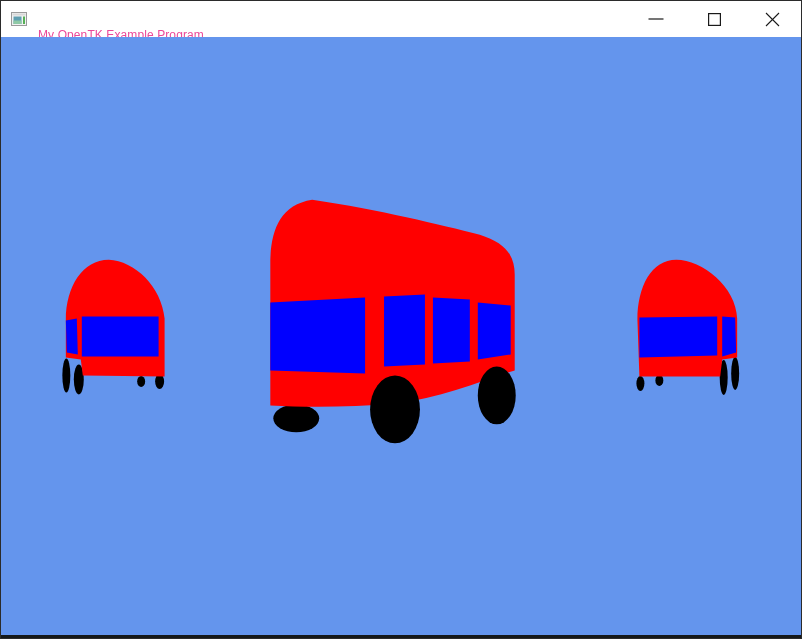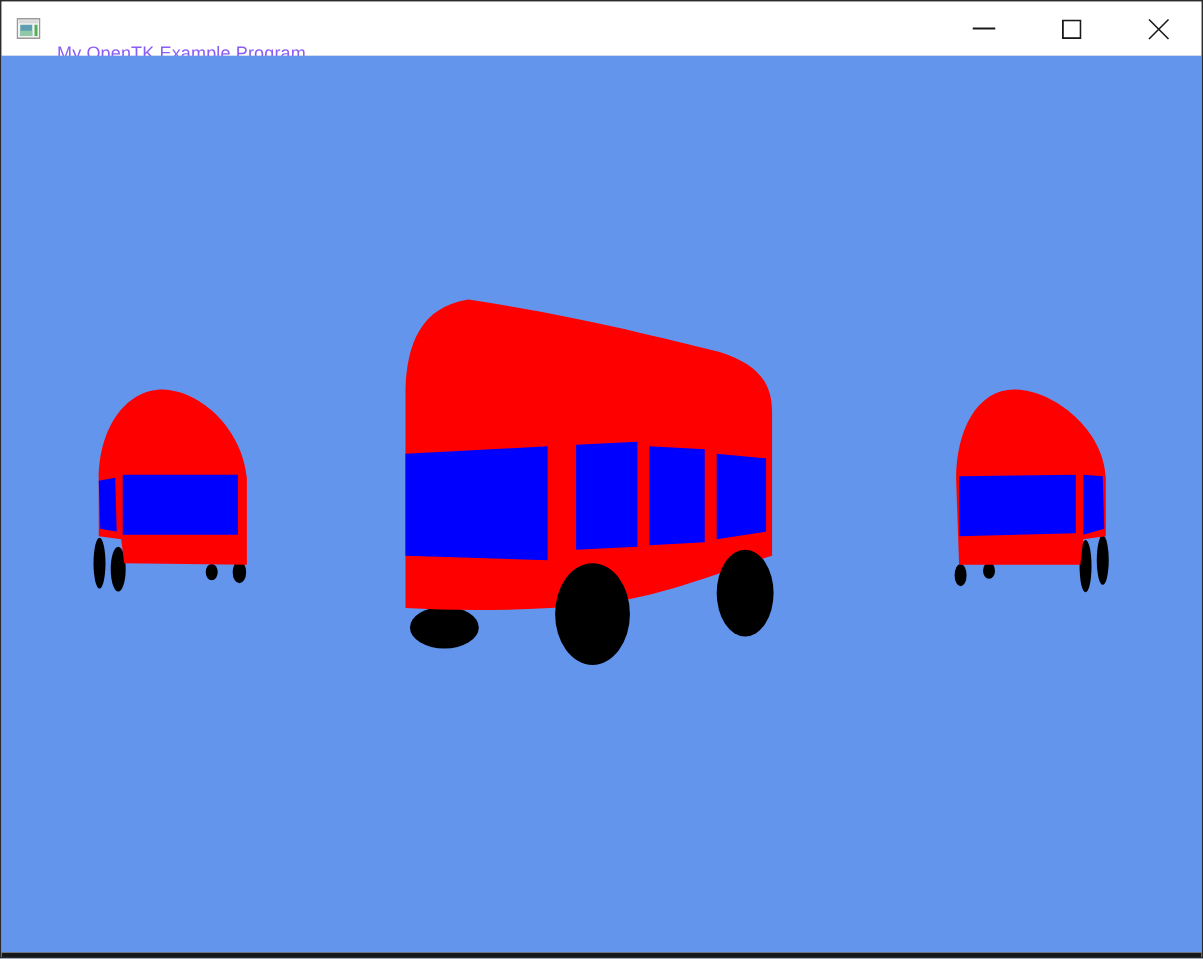--- a/index.html
+++ b/index.html
@@ -42,21 +42,21 @@
   <div class="titlebar" style="background: rgb(255, 255, 255);">
     <span class="app-icon">
       <svg width="16" height="16" viewBox="0 0 16 16">
         <rect x="0.5" y="1.5" width="15" height="13" fill="#f2f2f2" stroke="#9a9a9a"></rect>
         <rect x="1.5" y="2.5" width="13" height="2" fill="#d8d8d8"></rect>
         <rect x="2.5" y="5.5" width="8" height="7.5" fill="#5f9eb0"></rect>
         <rect x="2.5" y="9.5" width="8" height="3.5" fill="#8fc9a6"></rect>
         <rect x="12" y="5.5" width="2" height="7.5" fill="#55b055"></rect>
       </svg>
     </span>
-    <span class="title" style="color: #8b5cf6; margin-top: 31px;">My OpenTK Example Program</span>
+    <span class="title" style="color: #ec4899; margin-top: 31px;">My OpenTK Example Program</span>
 
     <div class="controls">
       <button class="ctl-btn">
         <svg width="16" height="2" viewBox="0 0 16 2">
           <line x1="0.5" y1="1" x2="15.5" y2="1" stroke-width="1.2" stroke="#1a1a1a"></line>
         </svg>
       </button>
       <button class="ctl-btn">
         <svg width="13" height="13" viewBox="0 0 13 13">
           <rect x="0.6" y="0.6" width="11.8" height="11.8" fill="none" stroke-width="1.2" stroke="#1a1a1a"></rect>

